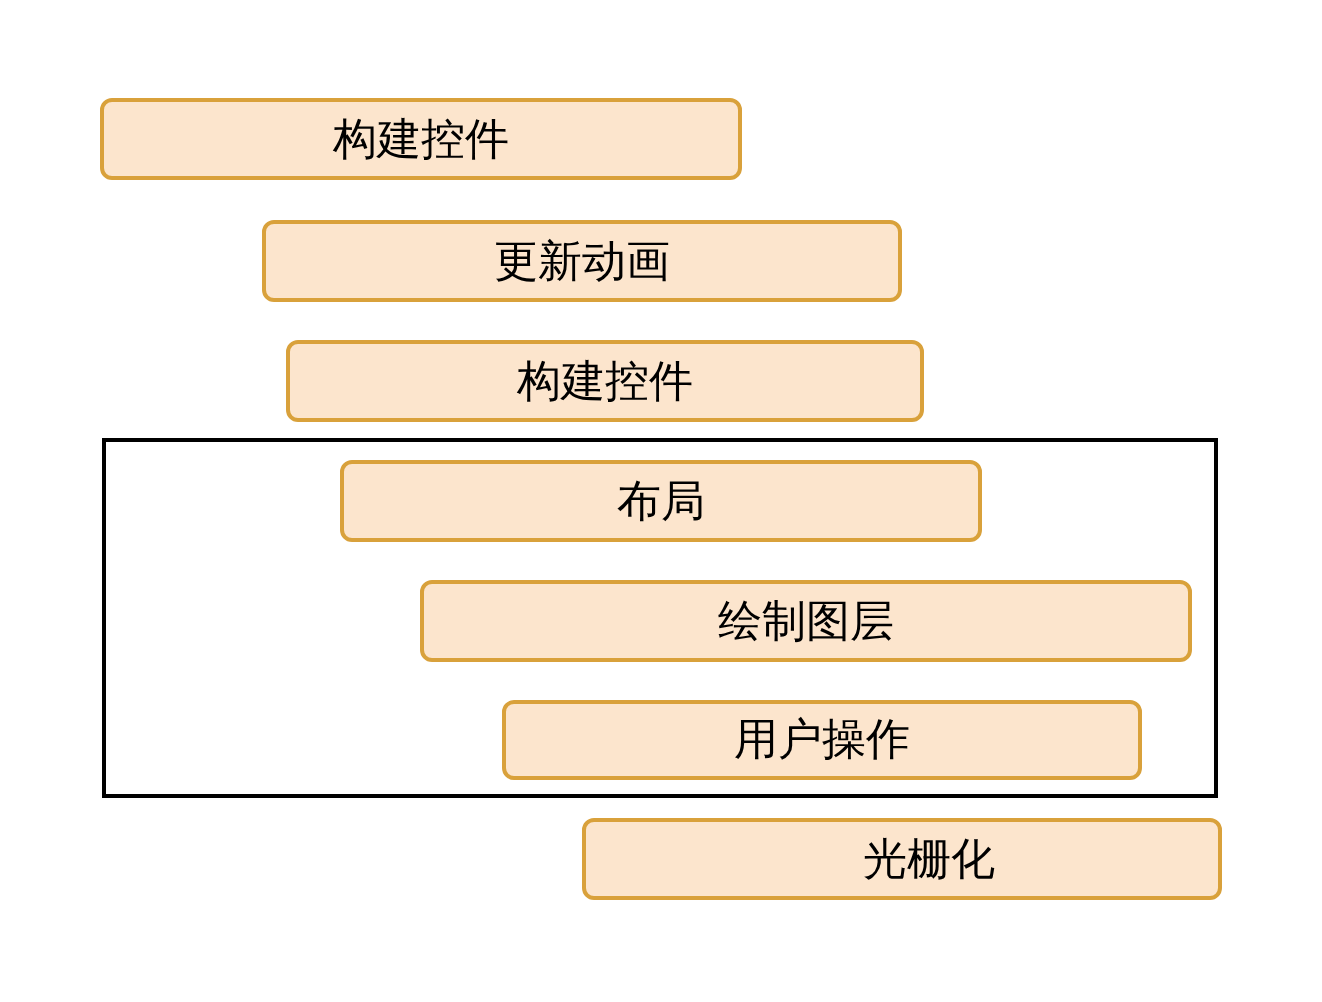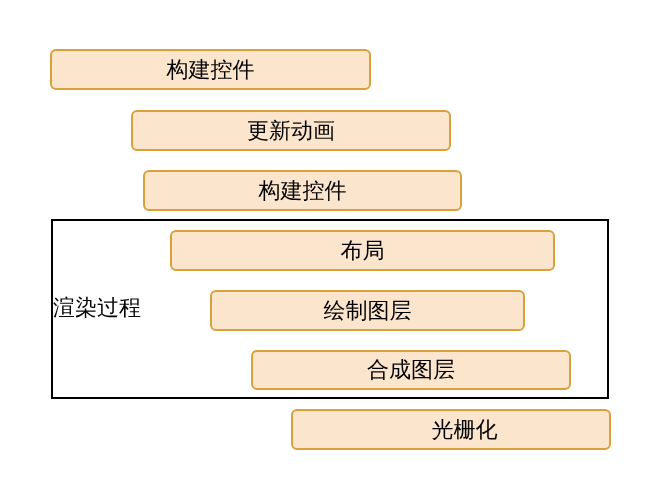--- a/index.html
+++ b/index.html
@@ -27,22 +27,22 @@
     align-items: center;
     justify-content: center;
     font-size: 22px;
     line-height: 1;
     color: #000000;
     z-index: 2;
   }
   .step-1 { left: 50px;  top: 49px;  width: 321px; }
   .step-2 { left: 91px;  top: 110px; margin-left: 40px; }
   .step-3 { left: 131px; top: 170px; width: 319px; margin-left: 12px; }
-  .step-4 { left: 170px; top: 230px; width: 385px; font-family: Liberation Serif, serif; }
-  .step-5 { left: 210px; top: 290px; width: 315px; }
+  .step-4 { left: 170px; top: 230px; width: 321px; font-family: Liberation Serif, serif; }
+  .step-5 { left: 210px; top: 290px; width: 386px; }
   .step-6 { left: 251px; top: 350px; height: 40px; }
   .step-7 { left: 291px; top: 409px; padding-left: 27px; }
   .group-rect {
     position: absolute;
     left: 51px;
     top: 219px;
     width: 558px;
     height: 180px;
     box-sizing: border-box;
     border: 2px solid #000000;
@@ -60,21 +60,20 @@
     white-space: nowrap;
   }
 </style>
 </head>
 <body>
 
 <div class="canvas">
 
   <div class="group-rect"></div>
 
-  <div class="group-label">渲染过程</div>
 
   <div class="step-box step-1">
     <span>构建控件</span>
   </div>
 
   <div class="step-box step-2">
     <span>更新动画</span>
   </div>
 
   <div class="step-box step-3">
@@ -83,20 +82,20 @@
 
   <div class="step-box step-4">
     <span>布局</span>
   </div>
 
   <div class="step-box step-5">
     <span>绘制图层</span>
   </div>
 
   <div class="step-box step-6">
-    <span>合成图层</span>
+    <span>用户操作</span>
   </div>
 
   <div class="step-box step-7">
     <span>光栅化</span>
   </div>
 
 </div>
 
 </body></html>

